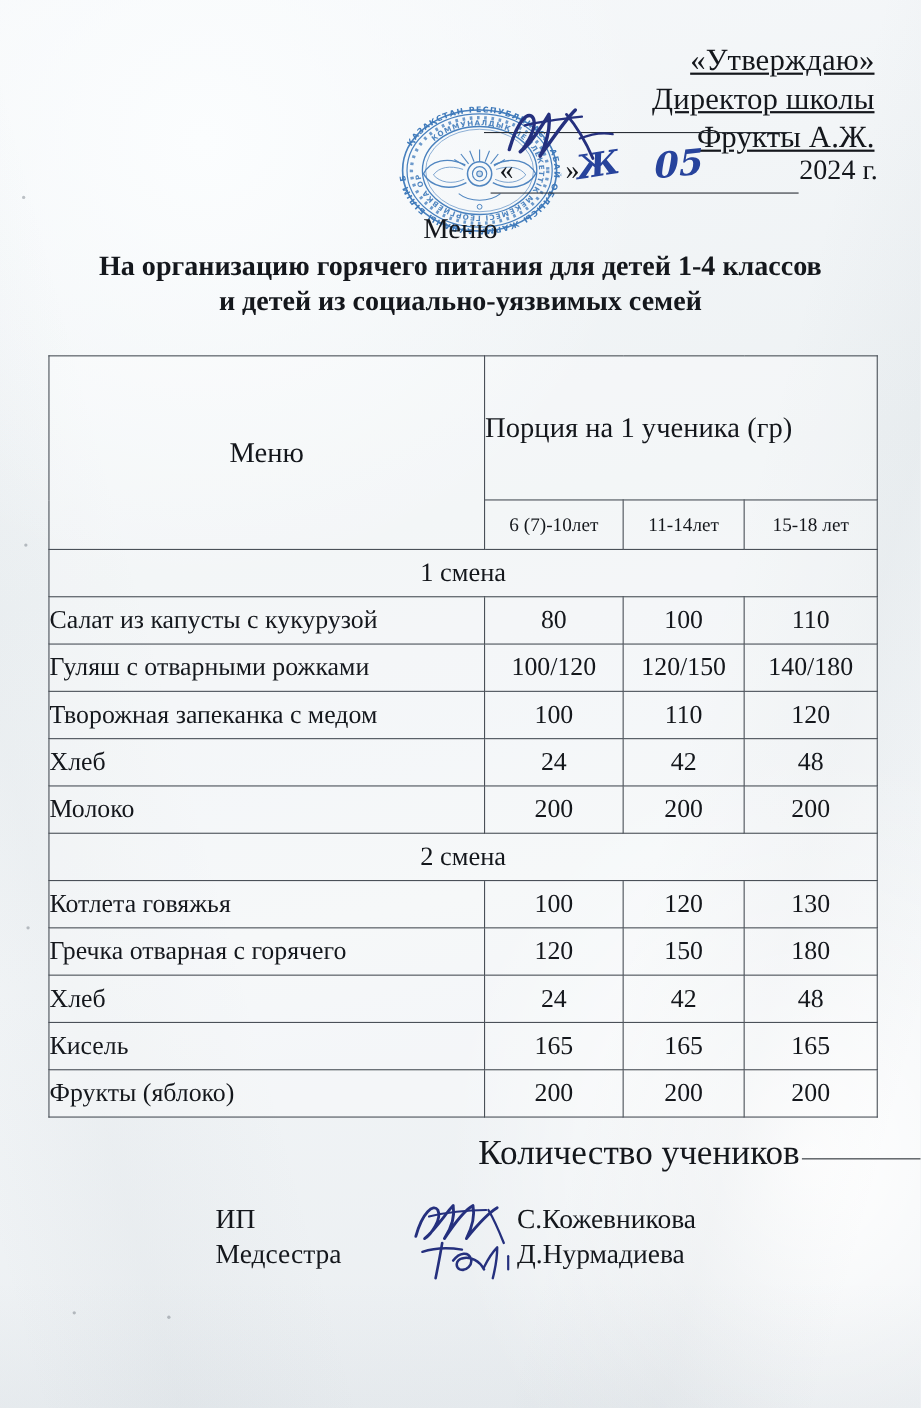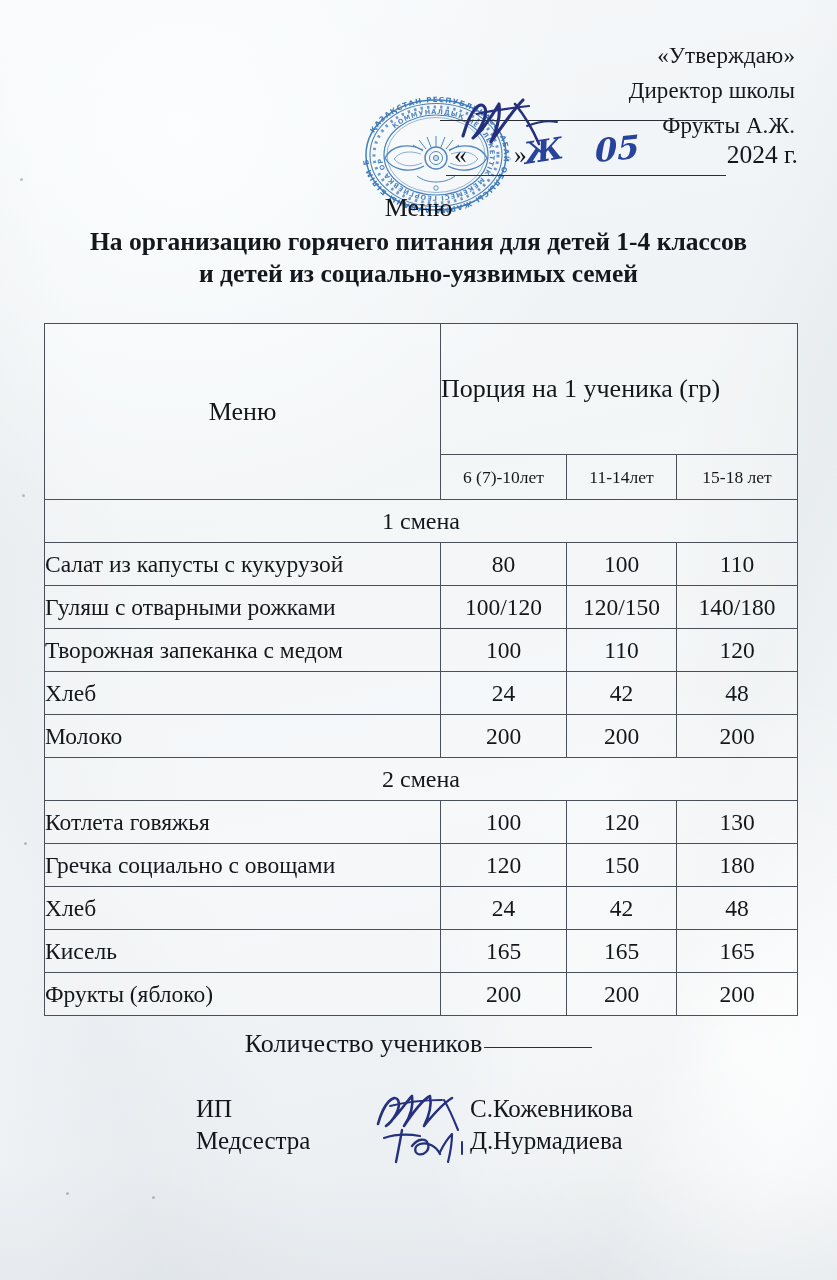--- a/index.html
+++ b/index.html
@@ -39,24 +39,25 @@
 
   .layer { position: absolute; inset: 0; }
 
   
   #approval-block {
     position: absolute;
     top: 38px;
     right: 42px;
     width: 330px;
     text-align: right;
-    font-size: 23px;
+    font-size: 28px;
     line-height: 35px;
     letter-spacing: .1px;
     z-index: 4;
+    text-decoration: underline;
   }
   #approval-block .aline { display: block; white-space: nowrap; }
 
   #date-line {
     position: absolute;
     top: 136px;
     left: 440px;
     width: 358px;
     height: 38px;
     font-size: 25.5px;
@@ -186,22 +187,22 @@
     height: 42px;
     text-align: center;
     font-size: 23.5px;
     vertical-align: middle;
   }
 
   
   #count-line {
     position: absolute;
     top: 1029px; left: 0; right: 0;
-    text-align: center;
-    font-size: 26px;
+    text-align: right;
+    font-size: 32px;
     z-index: 4;
   }
   #count-line .count-rule {
     display: inline-block;
     width: 108px;
     border-bottom: 1.8px solid #2a2f36;
     margin-left: 2px;
     vertical-align: 4px;
   }
 
@@ -389,21 +390,21 @@
       <tr class="shift-row">
         <td colspan="4">2 смена</td>
       </tr>
       <tr>
         <td class="dish-name">Котлета говяжья</td>
         <td class="dish-val">100</td>
         <td class="dish-val">120</td>
         <td class="dish-val">130</td>
       </tr>
       <tr>
-        <td class="dish-name">Гречка социально с овощами</td>
+        <td class="dish-name">Гречка отварная с горячего</td>
         <td class="dish-val">120</td>
         <td class="dish-val">150</td>
         <td class="dish-val">180</td>
       </tr>
       <tr>
         <td class="dish-name">Хлеб</td>
         <td class="dish-val">24</td>
         <td class="dish-val">42</td>
         <td class="dish-val">48</td>
       </tr>

